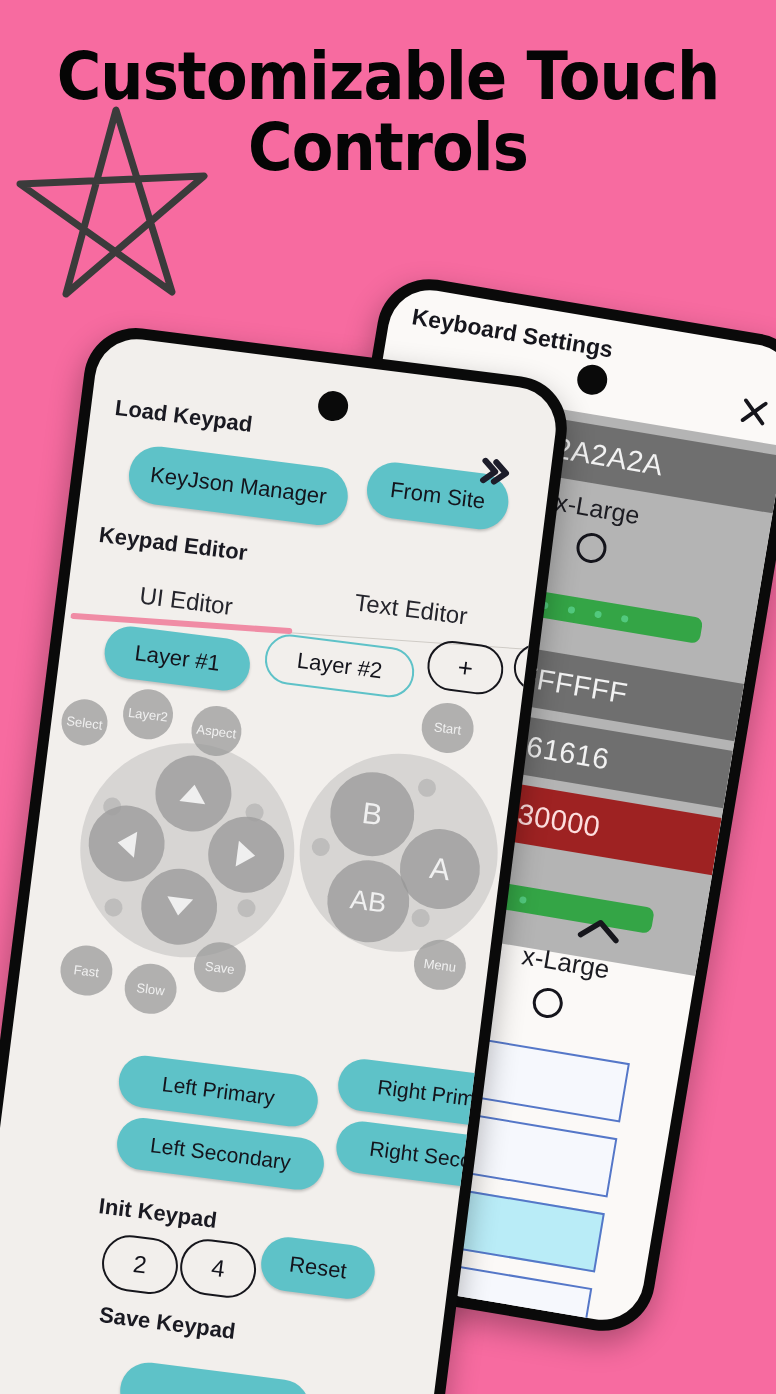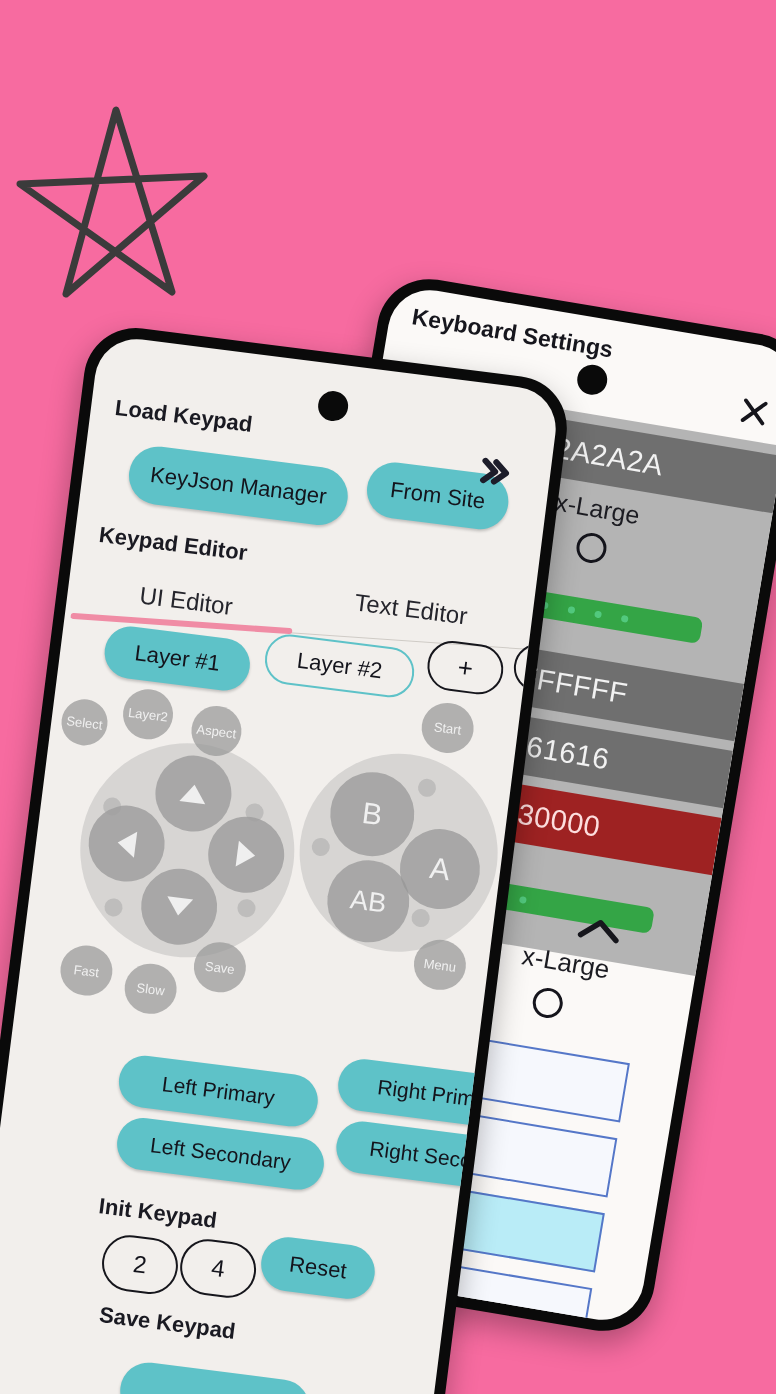--- a/index.html
+++ b/index.html
@@ -207,20 +207,24 @@
   .tri.up    { border-left: 13px solid transparent; border-right: 13px solid transparent; border-bottom: 18px solid #efefef; }
   .tri.down  { border-left: 13px solid transparent; border-right: 13px solid transparent; border-top: 18px solid #efefef; }
   .tri.left  { border-top: 13px solid transparent; border-bottom: 13px solid transparent; border-right: 18px solid #efefef; }
   .tri.right { border-top: 13px solid transparent; border-bottom: 13px solid transparent; border-left: 18px solid #efefef; }
 </style>
 </head>
 <body>
 
 <div class="stage">
 
+  <div class="headline">
+    <span class="l1">Customizable Touch</span>
+    <span class="l2">Controls</span>
+  </div>
 
   <svg class="star-doodle" width="220" height="210" viewBox="0 0 220 210">
     <path d="M112 6 L62 190 L200 72 L16 80 L168 188 Z" fill="none" stroke="#3b3b3b" stroke-width="7" stroke-linecap="round" stroke-linejoin="round"></path>
   </svg>
 
   <div class="phone" id="phone-back">
     <div class="screen">
 
       <div class="bk-title">Keyboard Settings</div>
 

